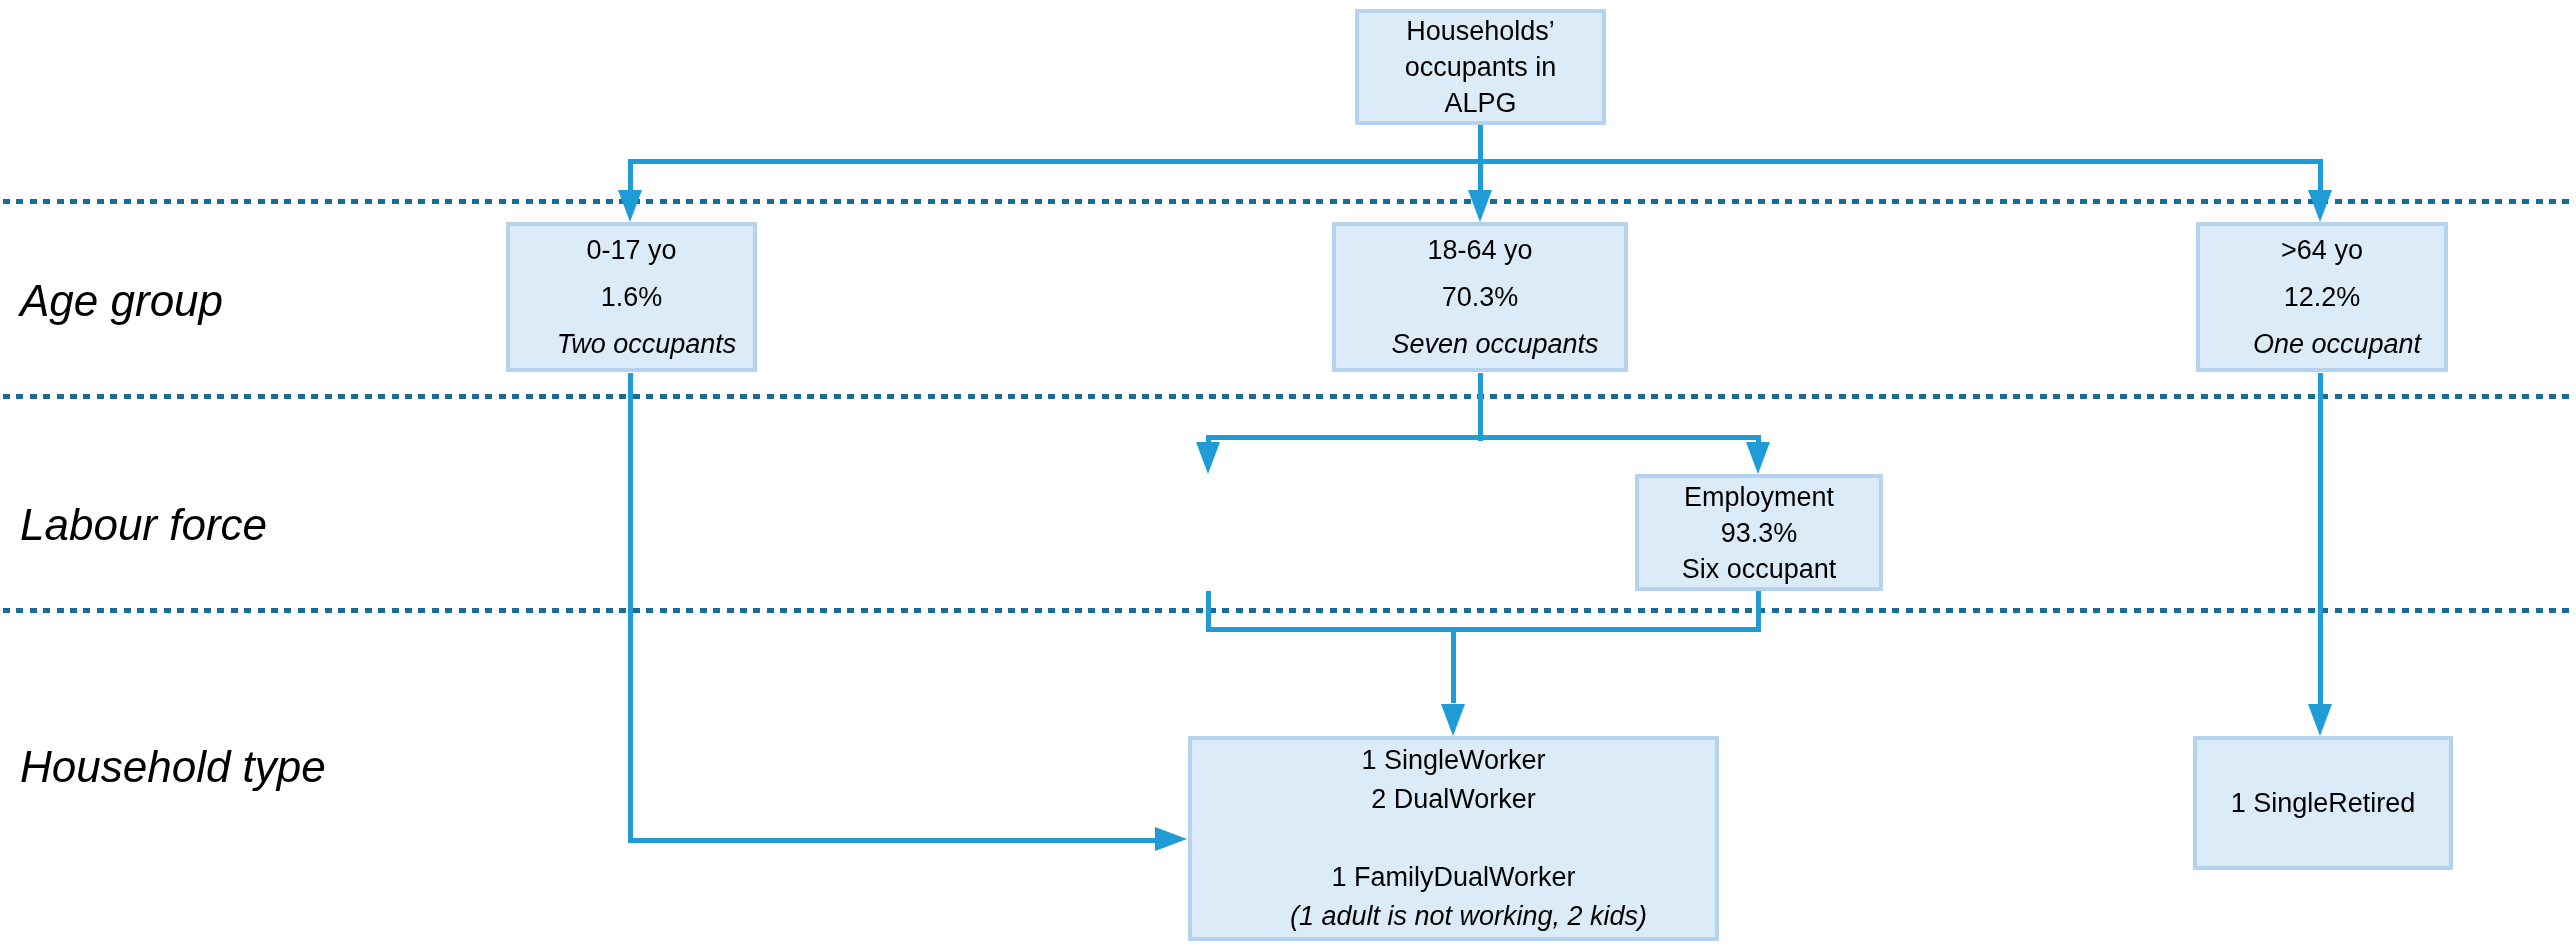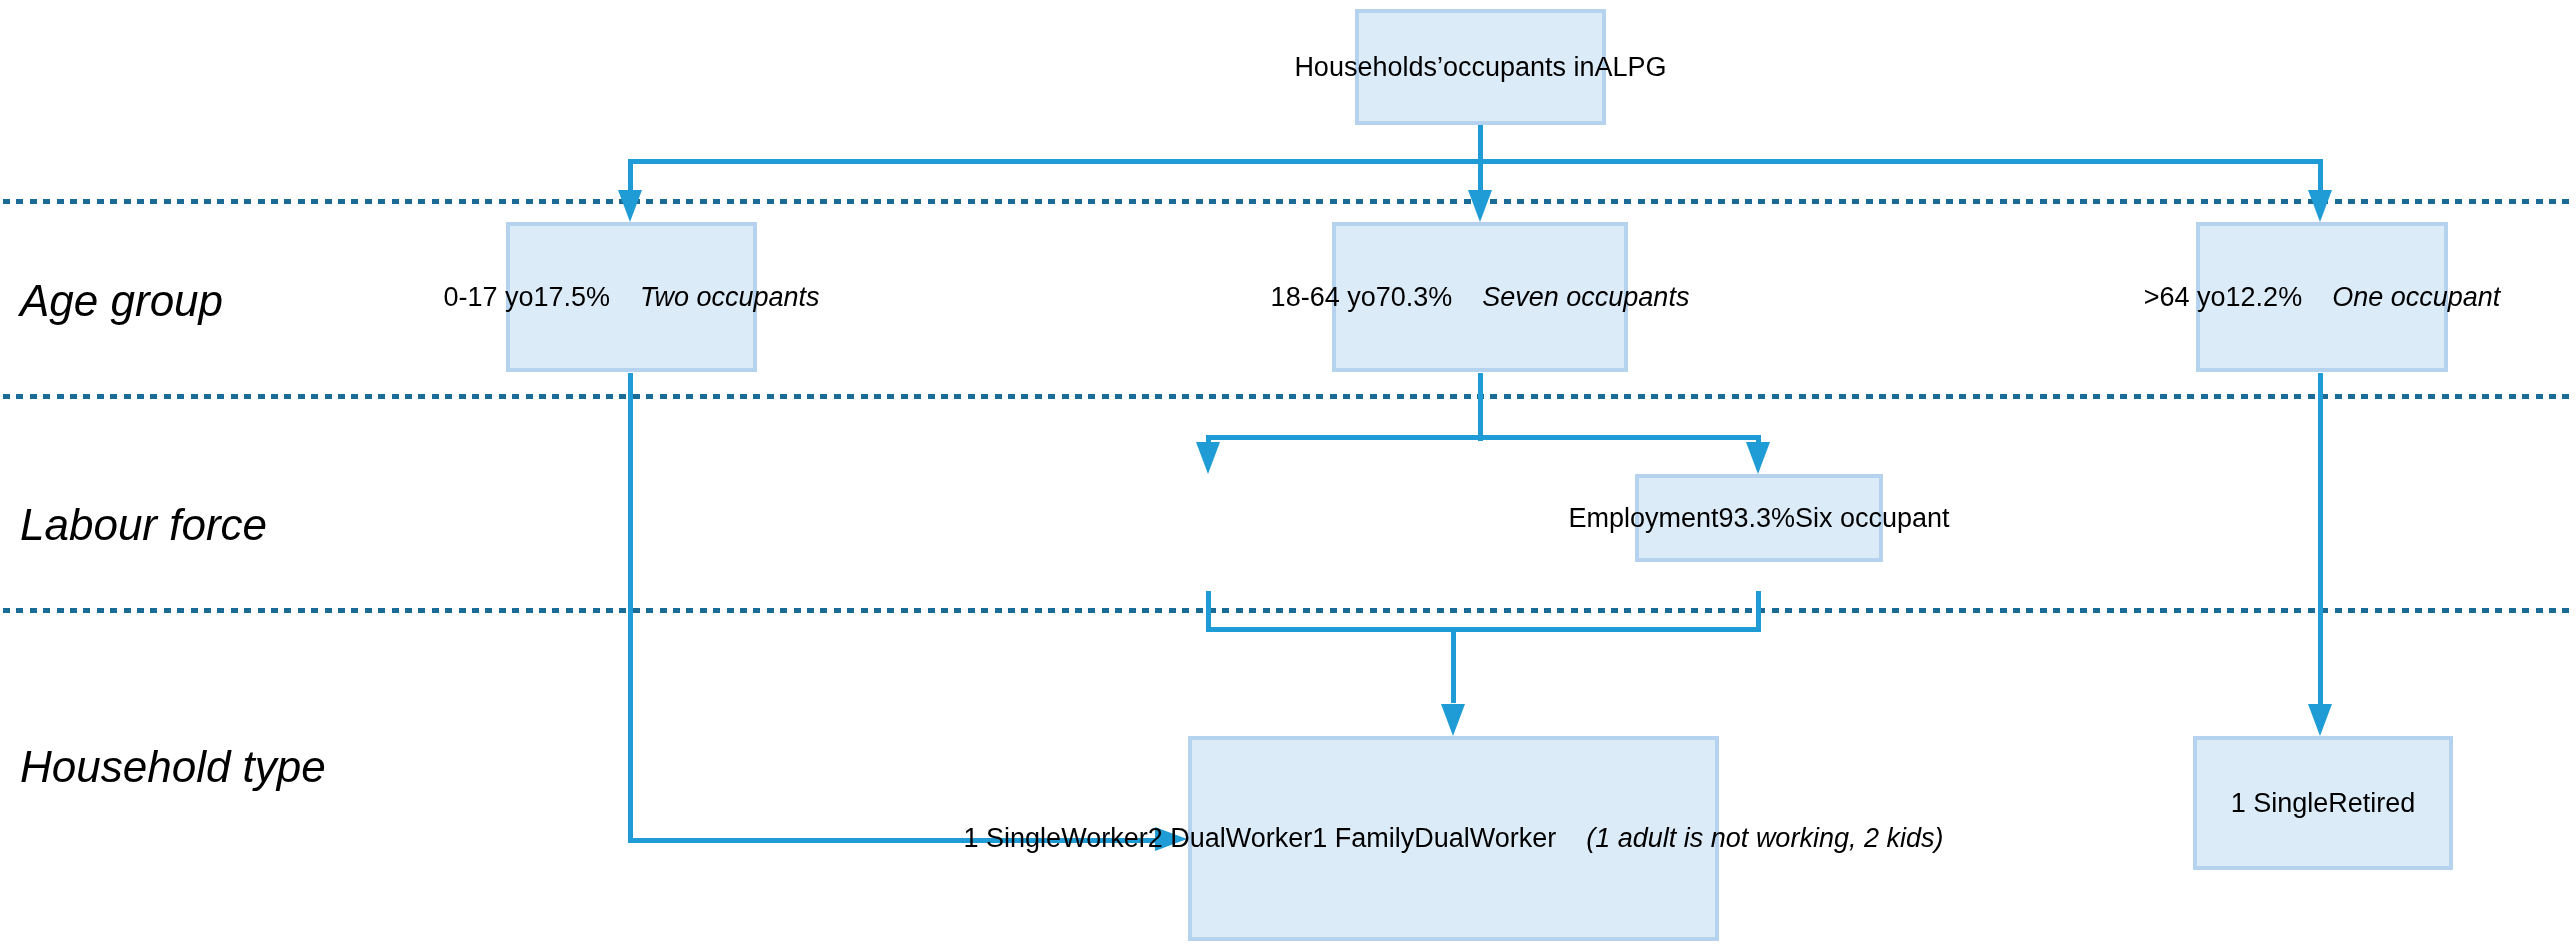--- a/index.html
+++ b/index.html
@@ -17,21 +17,21 @@
   
   .sep{position:absolute;left:2.8px;width:2570px;height:5px;
        background:repeating-linear-gradient(to right,var(--separator) 0 7px,transparent 7px 13.4px);}
 
   
   .row-label{position:absolute;left:20px;font-size:44px;font-style:italic;color:var(--text);
              line-height:40px;white-space:nowrap;}
 
   
   .node{position:absolute;background:var(--node-fill);border:4.2px solid var(--node-border);
-        box-sizing:border-box;display:flex;flex-direction:row;align-items:center;
+        box-sizing:border-box;display:flex;flex-direction:column;align-items:center;
         justify-content:center;font-size:27px;color:var(--text);}
   .node .ln{display:block;white-space:nowrap;}
   .italic{font-style:italic;margin-left:30px;}
   .node-root .ln{line-height:36px;}
   .node-age .ln{line-height:47px;}
   .node-labour .ln{line-height:36px;}
   .node-workers .ln{line-height:39px;}
   .node-workers .spacer{height:39px;}
   .node-retired .ln{line-height:32px;}
 
@@ -88,38 +88,38 @@
   <div class="arrow-down" style="left:2308px;top:704px"></div>
 
   <div class="node node-root" style="left:1355px;top:9.2px;width:251px;height:116px">
     <span class="ln">Households’</span>
     <span class="ln">occupants in</span>
     <span class="ln">ALPG</span>
   </div>
 
   <div class="node node-age" style="left:506px;top:222px;width:251px;height:150px">
     <span class="ln">0-17 yo</span>
-    <span class="ln">17.5%</span>
+    <span class="ln">1.6%</span>
     <span class="ln italic">Two occupants</span>
   </div>
 
   <div class="node node-age" style="left:1332px;top:222px;width:296px;height:150px">
     <span class="ln">18-64 yo</span>
     <span class="ln">70.3%</span>
     <span class="ln italic">Seven occupants</span>
   </div>
 
   <div class="node node-age" style="left:2196px;top:222px;width:252px;height:150px">
     <span class="ln">&gt;64 yo</span>
     <span class="ln">12.2%</span>
     <span class="ln italic">One occupant</span>
   </div>
 
 
-  <div class="node node-labour" style="left:1635px;top:474px;width:248px;height:88px">
+  <div class="node node-labour" style="left:1635px;top:474px;width:248px;height:117px">
     <span class="ln">Employment</span>
     <span class="ln">93.3%</span>
     <span class="ln">Six occupant</span>
   </div>
 
   <div class="node node-workers" style="left:1188px;top:736px;width:531px;height:205px">
     <span class="ln">1 SingleWorker</span>
     <span class="ln">2 DualWorker</span>
     <span class="spacer"></span>
     <span class="ln">1 FamilyDualWorker</span>

